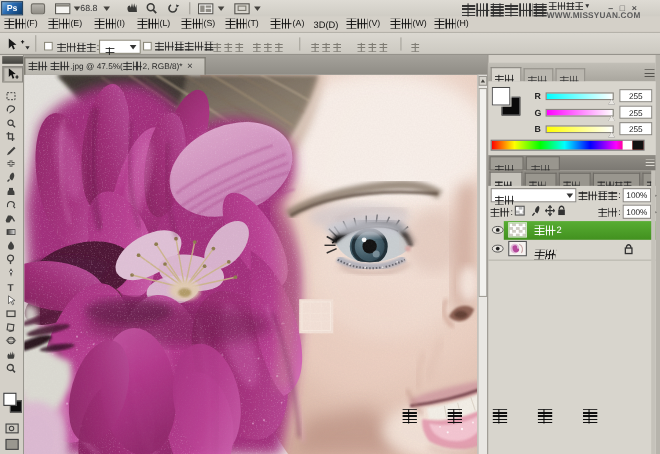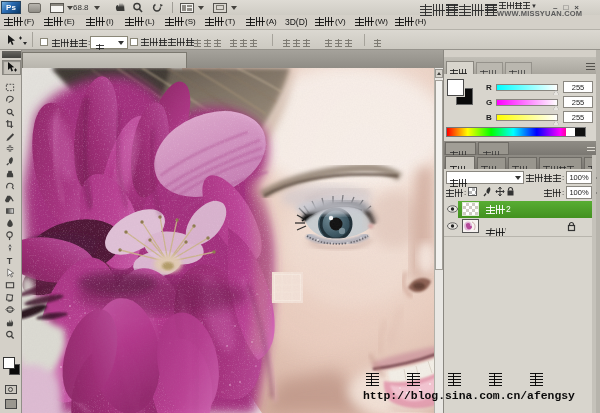--- a/index.html
+++ b/index.html
@@ -214,20 +214,32 @@
       <circle cx="4.8" cy="4.5" r="3" fill="none" stroke="#222" stroke-width="1.3"></circle>
       <line x1="7" y1="6.8" x2="9.5" y2="9.4" stroke="#222" stroke-width="1.6"></line>
     </svg>
 <div class="ab" style="left:9px;top:364px;width:11px;height:11px;background:#0a0a0a;border:1px solid #555"></div>
 <div class="ab" style="left:3px;top:357px;width:12px;height:12px;background:#fff;border:1px solid #333"></div>
 <div class="ab" style="left:5px;top:385px;width:12px;height:9px;border:1px solid #444;background:#cac7bf"></div>
 <div class="ab" style="left:8px;top:387px;width:5px;height:5px;border-radius:50%;border:1px solid #444"></div>
 <div class="ab" style="left:5px;top:399px;width:12px;height:10px;border:1px solid #444;background:#9a978f"></div>
 <div class="ab" style="left:22px;top:50px;width:421px;height:18px;background:linear-gradient(#a5a29b,#8f8c85)"></div>
 <div class="ab" style="left:22px;top:52px;width:165px;height:16px;background:linear-gradient(#cbc8c0,#b8b5ad);border:1px solid #7b786f;border-bottom:none"></div>
+<div class="ab" style="left:26px;top:55px;white-space:nowrap;display:flex;align-items:center">
+      <i style="display:inline-block;width:8px;height:8px;margin:0px 1px 0 0;background:repeating-linear-gradient(0deg,rgba(40,40,40,.85) 0 1px,transparent 1px 3px),linear-gradient(rgba(40,40,40,.85),rgba(40,40,40,.85)) 45% 0/1px 100% no-repeat"></i>
+      <i style="display:inline-block;width:8px;height:8px;margin:0px 1px 0 0;background:repeating-linear-gradient(90deg,rgba(40,40,40,.85) 0 1px,transparent 1px 3px),linear-gradient(rgba(40,40,40,.85),rgba(40,40,40,.85)) 0 55%/100% 1px no-repeat"></i>
+      <span style="display:inline-block;width:2px"></span>
+      <i style="display:inline-block;width:8px;height:8px;margin:0px 1px 0 0;background:repeating-linear-gradient(0deg,rgba(40,40,40,.85) 0 1px,transparent 1px 3px),linear-gradient(rgba(40,40,40,.85),rgba(40,40,40,.85)) 45% 0/1px 100% no-repeat"></i>
+      <i style="display:inline-block;width:8px;height:8px;margin:0px 1px 0 0;background:repeating-linear-gradient(90deg,rgba(40,40,40,.85) 0 1px,transparent 1px 3px),linear-gradient(rgba(40,40,40,.85),rgba(40,40,40,.85)) 0 55%/100% 1px no-repeat"></i>
+      <span class="txt" style="font-size:7.5px;color:#2a2a2a;vertical-align:top">.jpg @ 47.5%(</span>
+      <i style="display:inline-block;width:8px;height:8px;margin:0px 1px 0 0;background:repeating-linear-gradient(0deg,rgba(40,40,40,.85) 0 1px,transparent 1px 3px),linear-gradient(rgba(40,40,40,.85),rgba(40,40,40,.85)) 45% 0/1px 100% no-repeat"></i>
+      <i style="display:inline-block;width:8px;height:8px;margin:0px 1px 0 0;background:repeating-linear-gradient(90deg,rgba(40,40,40,.85) 0 1px,transparent 1px 3px),linear-gradient(rgba(40,40,40,.85),rgba(40,40,40,.85)) 0 55%/100% 1px no-repeat"></i>
+      <span class="txt" style="font-size:7.5px;color:#2a2a2a;vertical-align:top">2, RGB/8)*</span>
+      <span class="txt" style="font-size:9px;color:#3a3a3a;vertical-align:top;margin-left:4px">×</span>
+    </div>
 <div class="ab" style="left:22px;top:68px;width:412px;height:345px;overflow:hidden">
 <svg width="412" height="345" viewBox="0 0 412 345">
         <defs>
 <linearGradient id="bgG" x1="0" y1="0" x2="1" y2="0">
             <stop offset="0" stop-color="#e6e3df"></stop>
             <stop offset=".4" stop-color="#efe9e5"></stop>
             <stop offset="1" stop-color="#f4ece7"></stop>
           </linearGradient>
 <radialGradient id="skinG" cx=".72" cy=".28" r=".95">
             <stop offset="0" stop-color="#f4e5dc"></stop>
@@ -661,13 +673,12 @@
       <i style="display:inline-block;width:7px;height:7px;margin:0px 1px 0 0;background:repeating-linear-gradient(0deg,rgba(40,40,40,.85) 0 1px,transparent 1px 3px),linear-gradient(rgba(40,40,40,.85),rgba(40,40,40,.85)) 45% 0/1px 100% no-repeat"></i>
       <span style="font-size:6px;color:#333;vertical-align:top"> ▼</span>
     </div>
 <div class="ab" style="left:553px;top:3px;font-size:8px;color:#4a4a4a;letter-spacing:6px;font-weight:bold">–□×</div>
 <div class="ab" style="left:497px;top:9px;font-size:7.5px;font-weight:bold;color:#5a5a5a;letter-spacing:.2px">WWW.MISSYUAN.COM</div>
 <div class="ab" style="left:366px;top:372px"><i style="display:inline-block;width:13px;height:13px;margin:0px 0px 0 0;background:repeating-linear-gradient(0deg,rgba(5,5,5,.95) 0 1.3px,transparent 1.3px 3px),linear-gradient(rgba(5,5,5,.95),rgba(5,5,5,.95)) 45% 0/1.3px 100% no-repeat"></i></div>
 <div class="ab" style="left:407px;top:372px"><i style="display:inline-block;width:13px;height:13px;margin:0px 0px 0 0;background:repeating-linear-gradient(0deg,rgba(5,5,5,.95) 0 1.3px,transparent 1.3px 3px),linear-gradient(rgba(5,5,5,.95),rgba(5,5,5,.95)) 45% 0/1.3px 100% no-repeat"></i></div>
 <div class="ab" style="left:448px;top:372px"><i style="display:inline-block;width:13px;height:13px;margin:0px 0px 0 0;background:repeating-linear-gradient(0deg,rgba(5,5,5,.95) 0 1.3px,transparent 1.3px 3px),linear-gradient(rgba(5,5,5,.95),rgba(5,5,5,.95)) 45% 0/1.3px 100% no-repeat"></i></div>
 <div class="ab" style="left:489px;top:372px"><i style="display:inline-block;width:13px;height:13px;margin:0px 0px 0 0;background:repeating-linear-gradient(0deg,rgba(5,5,5,.95) 0 1.3px,transparent 1.3px 3px),linear-gradient(rgba(5,5,5,.95),rgba(5,5,5,.95)) 45% 0/1.3px 100% no-repeat"></i></div>
 <div class="ab" style="left:530px;top:372px"><i style="display:inline-block;width:13px;height:13px;margin:0px 0px 0 0;background:repeating-linear-gradient(0deg,rgba(5,5,5,.95) 0 1.3px,transparent 1.3px 3px),linear-gradient(rgba(5,5,5,.95),rgba(5,5,5,.95)) 45% 0/1.3px 100% no-repeat"></i></div>
-<div class="ab" style="left:363px;top:390px;font-family:'Liberation Mono',monospace;font-size:11.4px;font-weight:bold;color:#0a0a0a">http://blog.sina.com.cn/afengsy</div>
 </div>
 </body></html>

